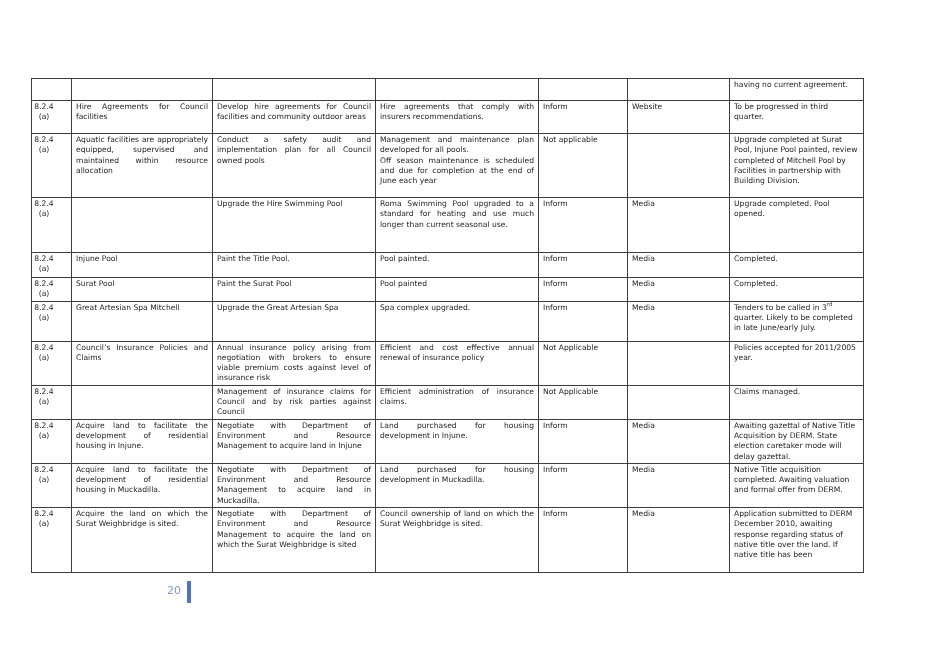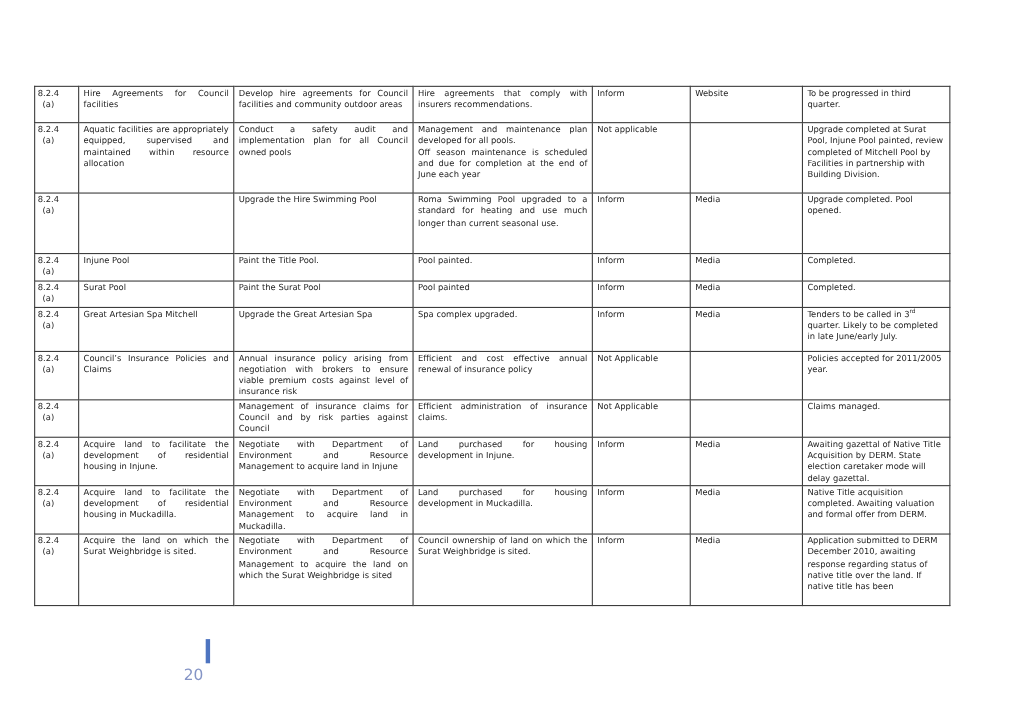--- a/index.html
+++ b/index.html
@@ -40,22 +40,22 @@
     text-align: justify;
   }
   table.doc-table sup {
     font-size: 5.3px;
     vertical-align: super;
     line-height: 0;
   }
 
   .page-number {
     position: absolute;
-    left: 167px; top: 606px;
-    font-size: 14px;
+    left: 167px; top: 584px;
+    font-size: 11px;
     color: #8595c6;
   }
   .page-bar {
     position: absolute;
     left: 187px; top: 581px;
     width: 4px; height: 22px;
     background: #4d74c0;
   }
 </style>
 </head>
@@ -67,20 +67,29 @@
     <colgroup>
       <col style="width:40px">
         <col style="width:141px">
         <col style="width:163px">
         <col style="width:163px">
         <col style="width:89px">
         <col style="width:102px">
         <col style="width:134px">
     </colgroup>
     <tbody>
+      <tr style="height:22px">
+        <td></td>
+        <td></td>
+        <td></td>
+        <td></td>
+        <td></td>
+        <td></td>
+        <td>having no current agreement.</td>
+      </tr>
       <tr style="height:33px">
         <td>8.2.4
 (a)</td>
         <td>Hire Agreements for Council facilities</td>
         <td>Develop hire agreements for Council facilities and community outdoor areas</td>
         <td>Hire agreements that comply with insurers recommendations.</td>
         <td>Inform</td>
         <td>Website</td>
         <td>To be progressed in third quarter.</td>
       </tr>

